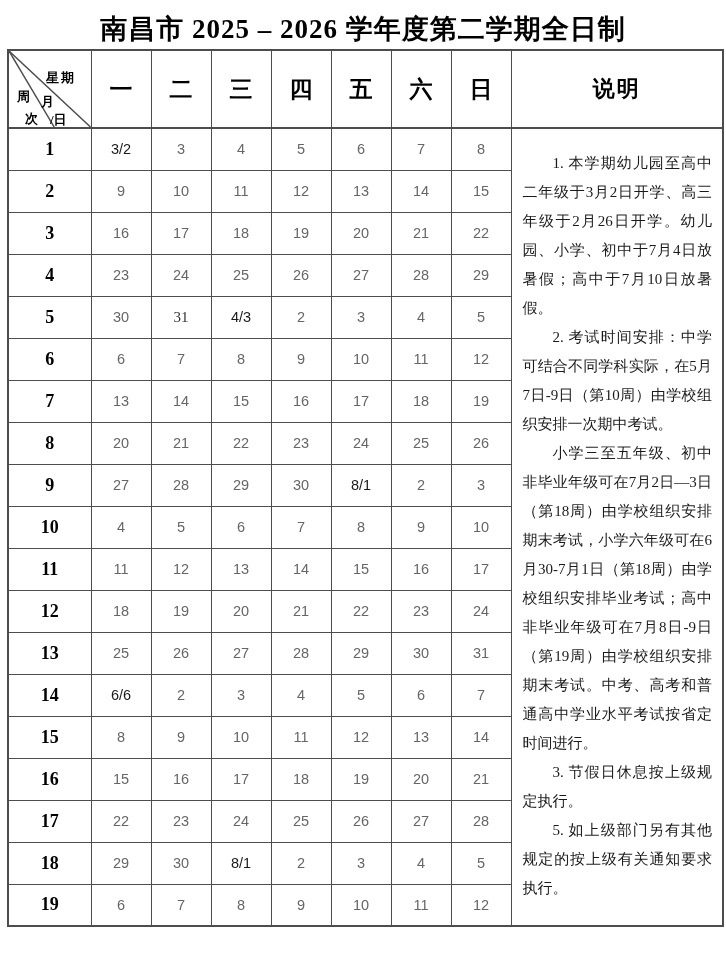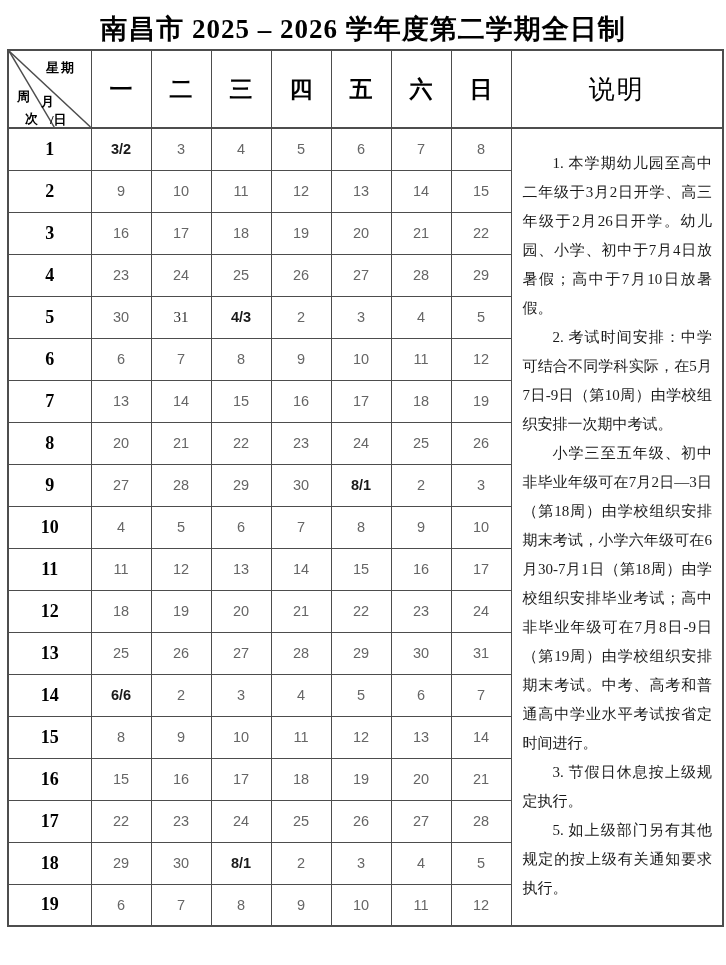--- a/index.html
+++ b/index.html
@@ -45,56 +45,56 @@
   }
   tr.head-row{height:78px;}
   tr.head-row th{border-bottom:2px solid var(--grid);}
   tbody tr{height:42px;}
   .weekday-cell{
     font-size:23px;
     font-weight:bold;
     font-family:"Liberation Serif","DejaVu Serif",serif;
   }
   .notes-head{
-    font-size:26px;
-    font-weight:normal;
+    font-size:22px;
+    font-weight:bold;
     letter-spacing:2px;
   }
   .corner-cell{
     position:relative;
     overflow:hidden;
   }
   .corner-cell svg{
     position:absolute;top:0;left:0;width:100%;height:100%;
   }
   .corner-cell svg line{stroke:var(--grid);stroke-width:1.5;}
   .corner-cell span{
     position:absolute;
     font-size:13px;
     font-weight:bold;
     line-height:14px;
     white-space:nowrap;
   }
-  .c-weekday{top:10px;left:37px;letter-spacing:2px;}
+  .c-weekday{top:20px;left:37px;letter-spacing:2px;}
   .c-zhou{top:39px;left:8px;}
   .c-yue{top:44px;left:32px;}
   .c-ci{top:61px;left:16px;}
   .c-ri{top:62px;left:41px;}
   .week-cell{
     font-size:18px;
     font-weight:bold;
     font-family:"Liberation Serif","DejaVu Serif",serif;
     color:var(--ink);
   }
   .day-cell{
     font-size:14.5px;
     font-family:"Liberation Sans","DejaVu Sans",sans-serif;
     color:var(--date);
   }
-  .day-cell.month-start{color:var(--month-start);font-weight:bold;}
+  .day-cell.month-start{color:var(--month-start);}
   .day-cell.serif-num{
     font-family:"Liberation Serif","DejaVu Serif",serif;
     color:#333333;
     font-size:15px;
   }
   .notes-cell{
     vertical-align:top;
     text-align:left;
     padding:20px 10px 0 11px;
   }

